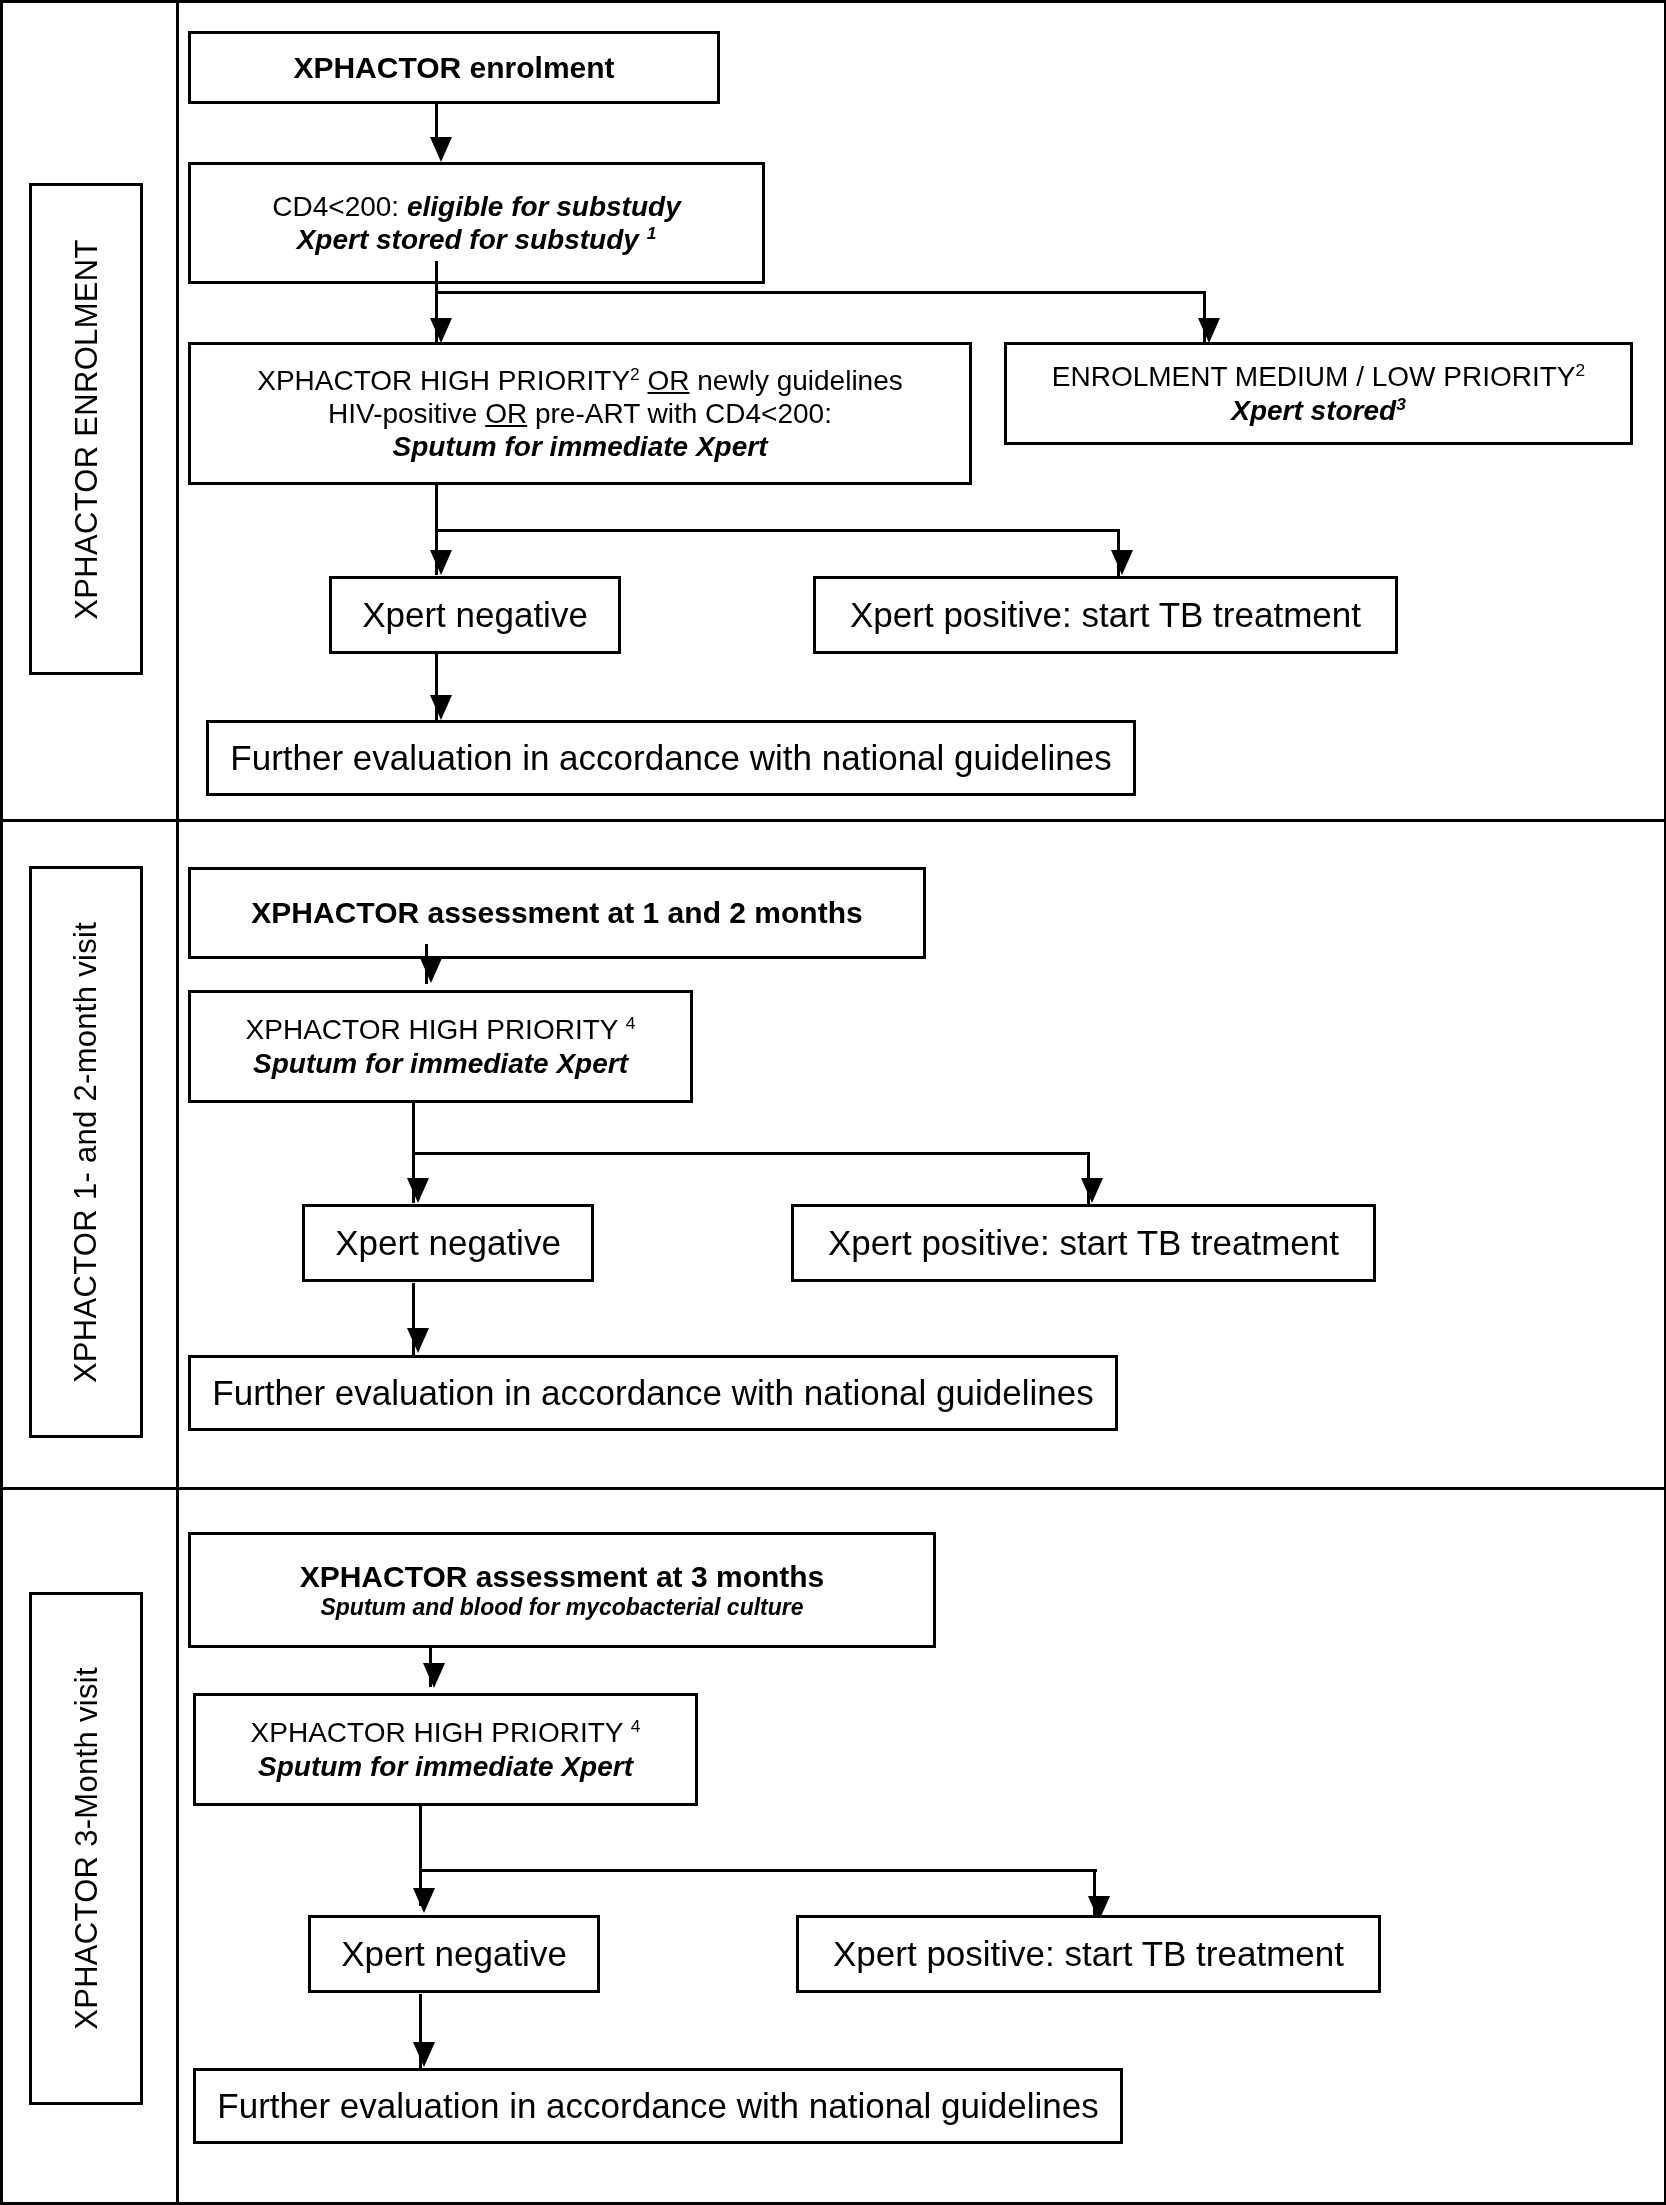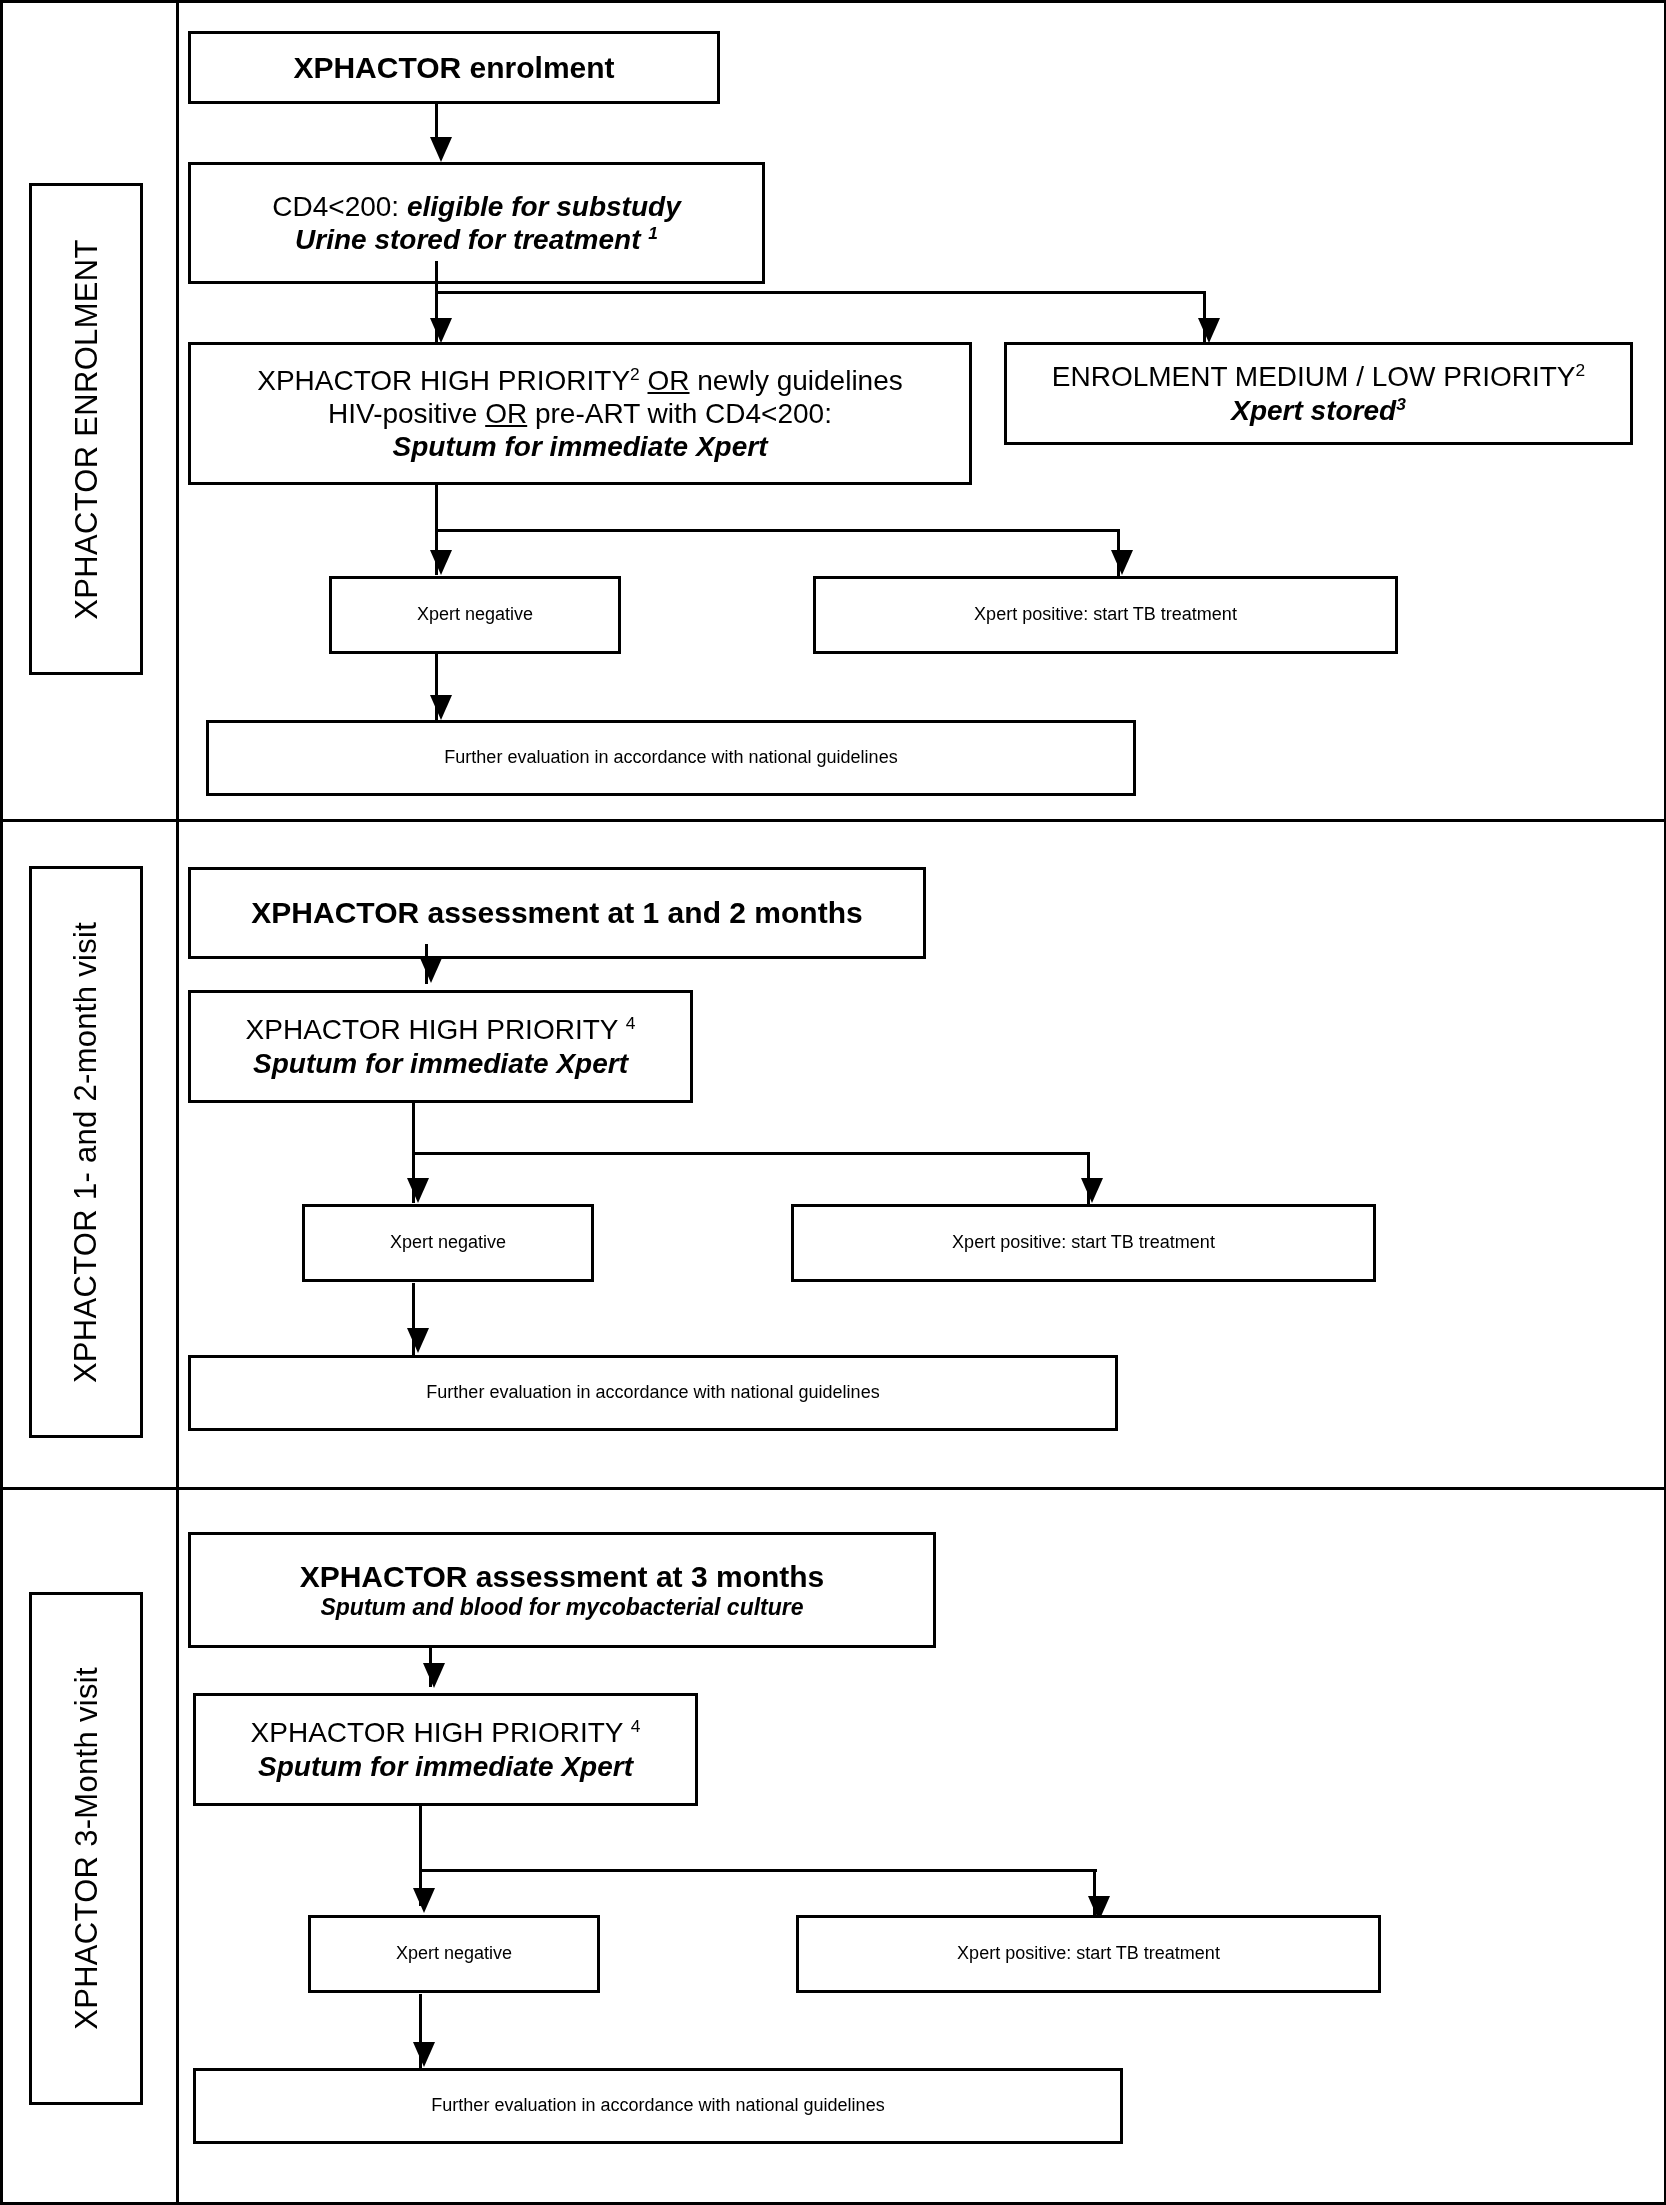--- a/index.html
+++ b/index.html
@@ -64,21 +64,21 @@
     padding: 4px 9.3px;
   }
   .node .ln {
     display: block;
     white-space: nowrap;
     line-height: 1.18;
   }
   .t-bold   { font-weight: bold; font-size: 30px; }
   .t-norm   { font-weight: normal; font-size: 28px; }
   .t-bi     { font-weight: bold; font-style: italic; font-size: 28px; }
-  .t-small  { font-weight: normal; font-size: 18px; }
+  .t-small  { font-weight: normal; font-size: 35px; }
   .t-bi-lg  { font-weight: bold; font-style: italic; font-size: 23px; }
   .u { text-decoration: underline; }
   .supsp { font-size: 0.62em; vertical-align: super; line-height: 0; }
 
   
   .vline {
     position: absolute;
     background: #000;
     width: 3.3px;
   }
@@ -115,21 +115,21 @@
 
   <div class="node" style="left:188px; top:31px; width:532px; height:73px;">
     <span class="ln t-bold">XPHACTOR enrolment</span>
   </div>
 
   <div class="vline" style="left:435px; top:104px; height:40px;"></div>
   <div class="arrowhead" style="left:430px; top:137px;"></div>
 
   <div class="node" style="left:188px; top:162px; width:577px; height:122px;">
     <span class="ln t-norm"><span>CD4&lt;200: </span><i class="t-bi">eligible for substudy</i></span>
-    <span class="ln t-bi"><span>Urine stored for treatment </span><span class="supsp">1</span></span>
+    <span class="ln t-bi"><span>Xpert stored for substudy </span><span class="supsp">1</span></span>
   </div>
 
   <div class="vline" style="left:435px; top:261px; height:81px;"></div>
   <div class="hline" style="left:435px; top:291px; width:771px;"></div>
   <div class="vline" style="left:1203px; top:291px; height:51px;"></div>
   <div class="arrowhead" style="left:430px;  top:318px;"></div>
   <div class="arrowhead" style="left:1198px; top:318px;"></div>
 
   <div class="node" style="left:188px; top:342px; width:784px; height:143px;">
     <span class="ln t-norm"><span>XPHACTOR HIGH PRIORITY</span><span class="supsp">2</span><span> </span><span class="u">OR</span><span> newly guidelines</span></span>

